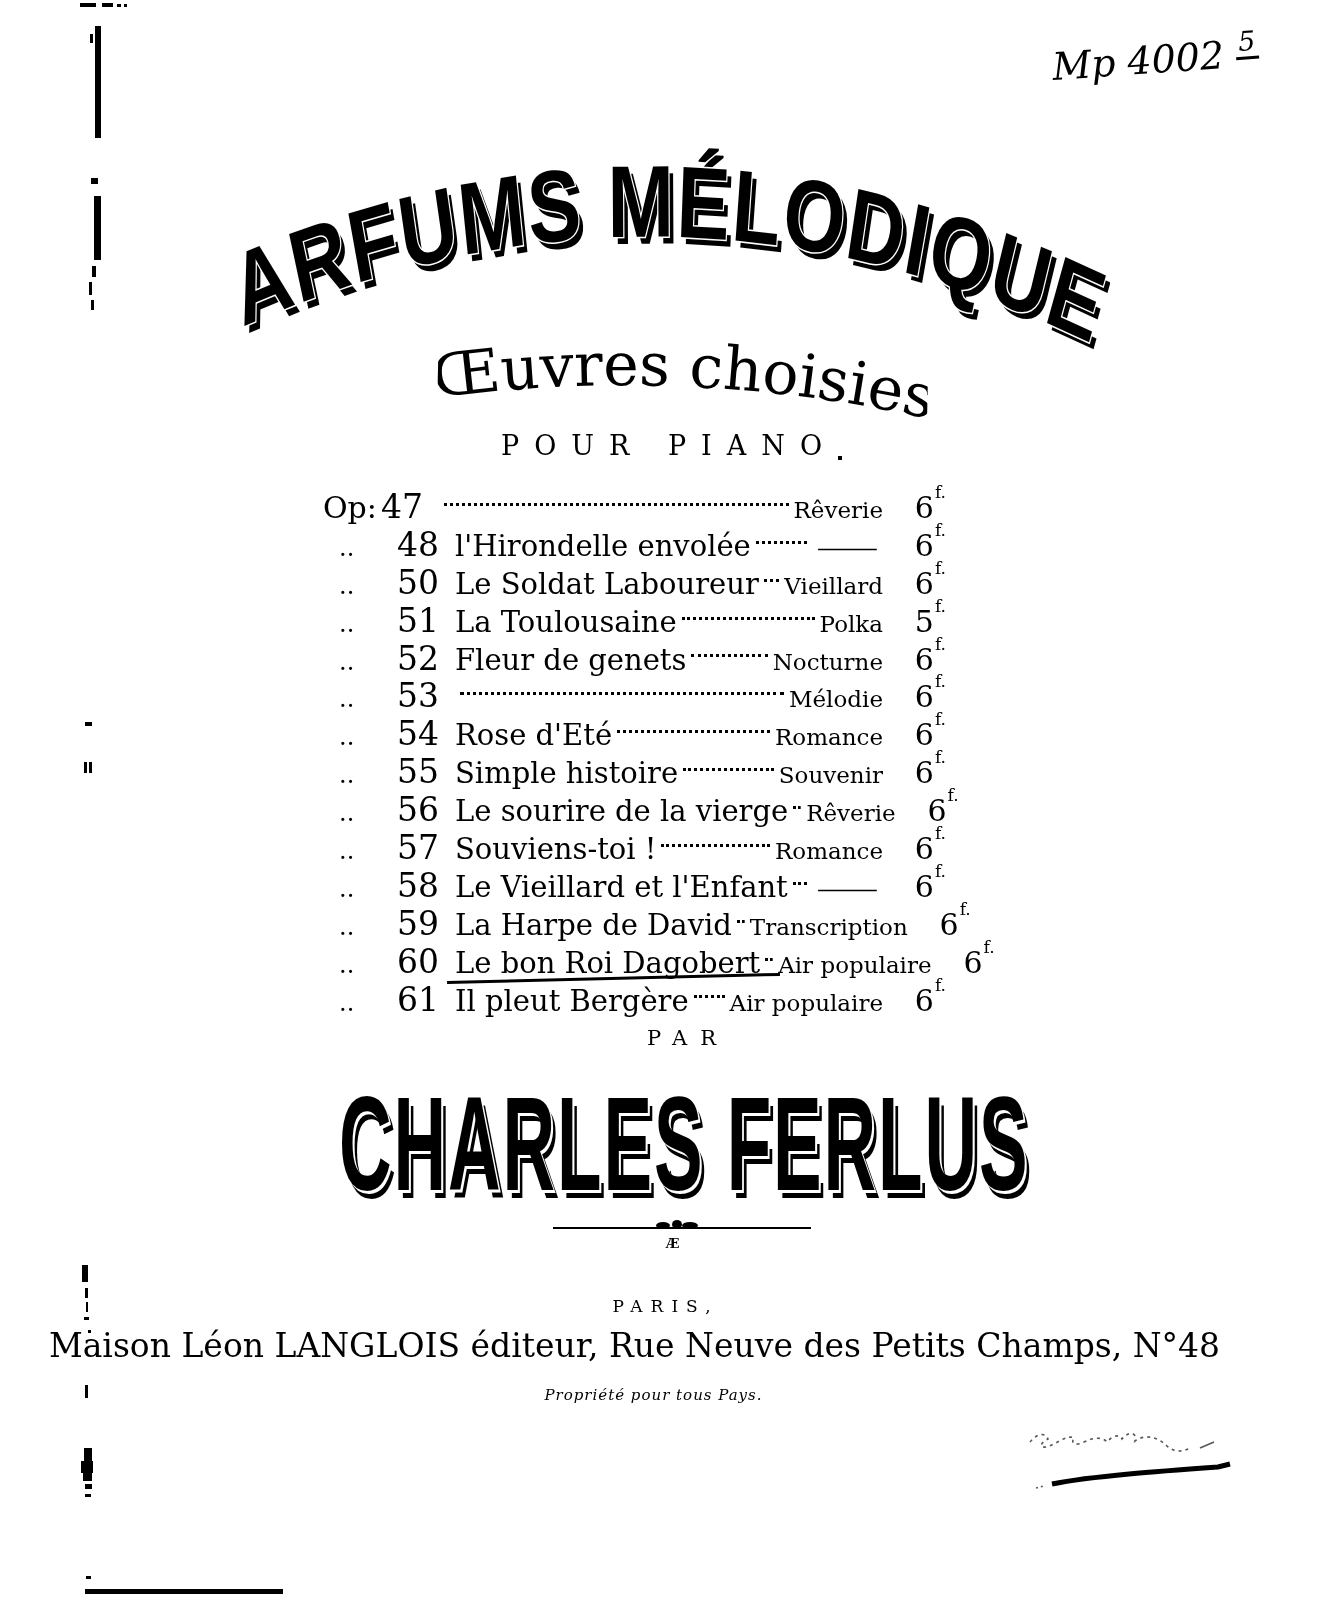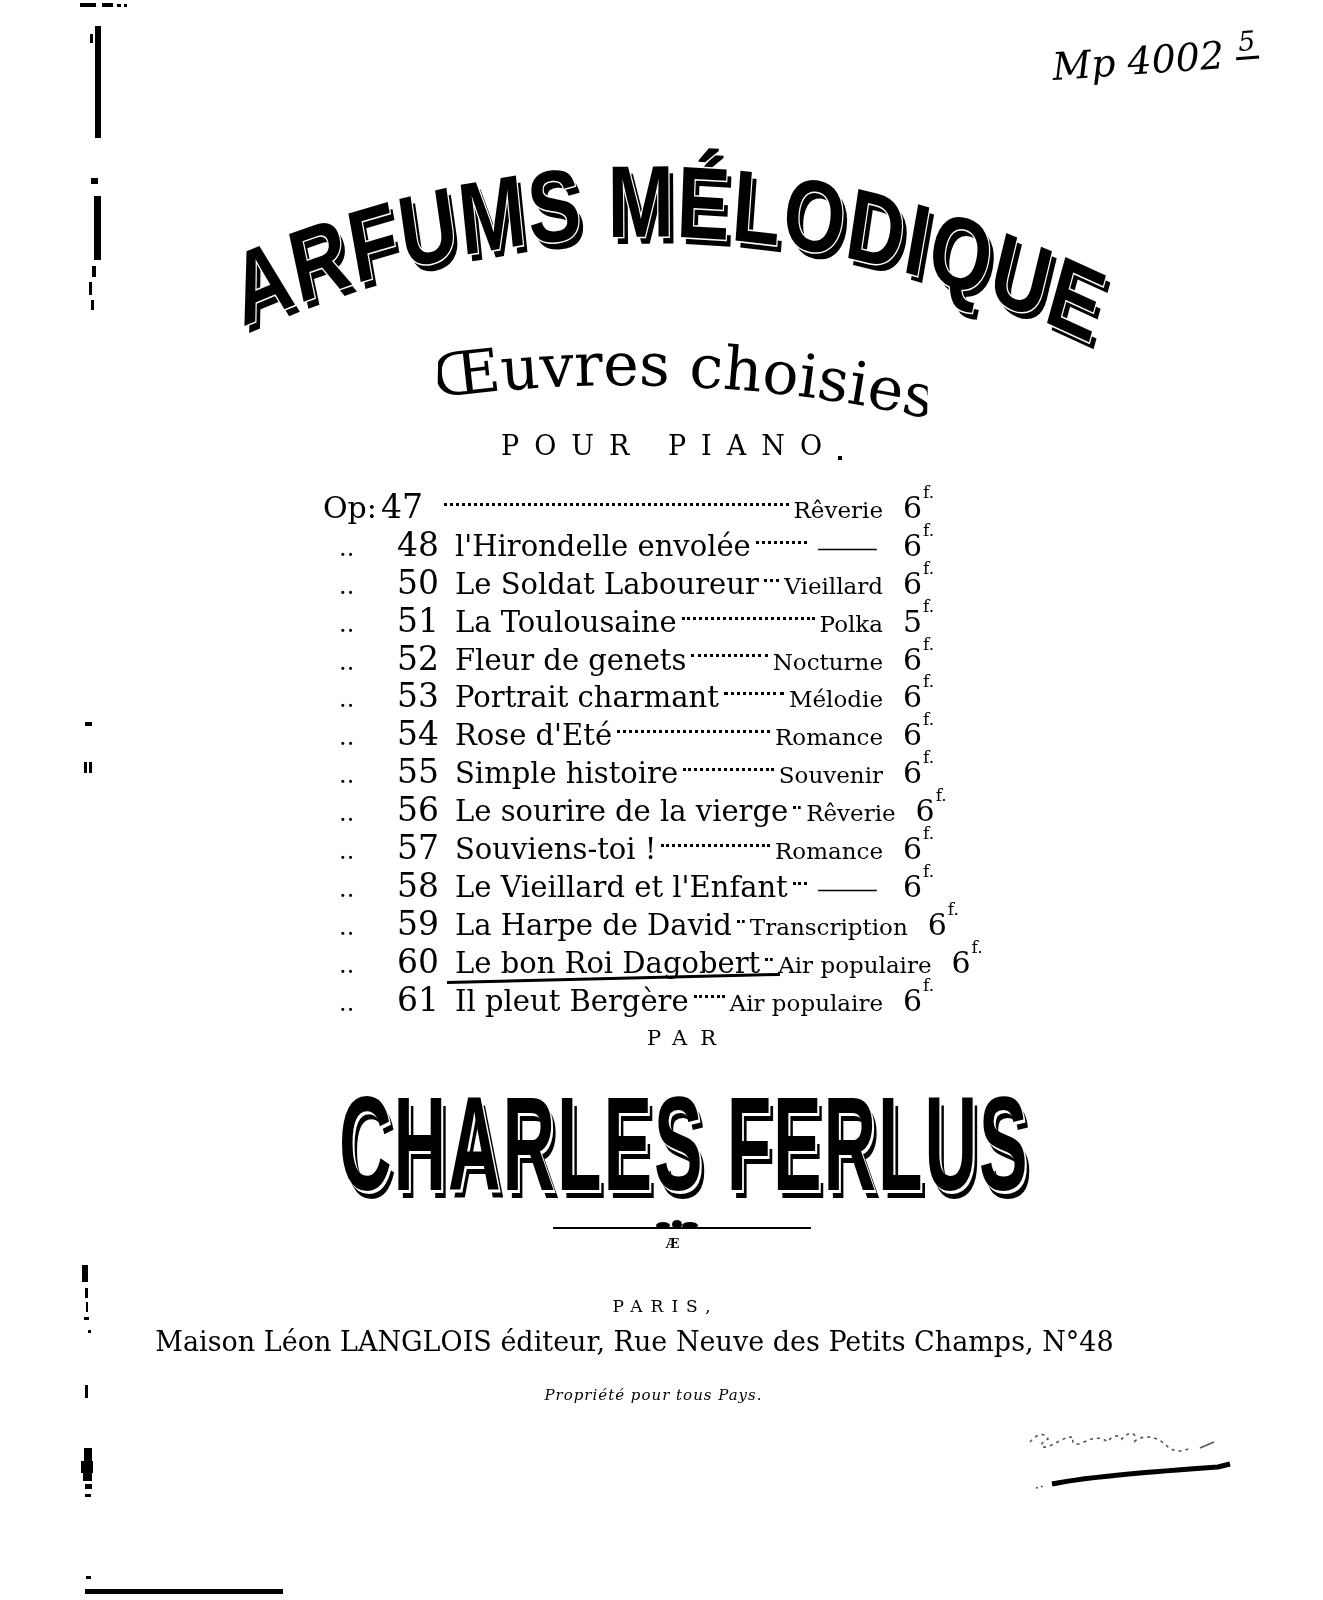--- a/index.html
+++ b/index.html
@@ -50,21 +50,21 @@
   .c-num  { width:58px; font-size:33px; flex:none;margin-top:10px; }
   .c-title{ font-size:29px; white-space:nowrap; position:relative; flex:none; }
   .leader {
     flex:1; min-width:8px; align-self:flex-end;
     border-bottom:3px dotted #000; margin:0 5px 9px 5px; height:0;
   }
   .c-genre{ font-size:23px; white-space:nowrap; flex:none;
             font-family:"DejaVu Serif", serif; }
   .c-genre.dash { display:inline-block; transform:scaleX(2.8);
             transform-origin:center; margin:0 24px; }
-  .c-price{ width:54px; text-align:center; font-size:30px; flex:none; padding-left:8px; }
+  .c-price{ width:54px; text-align:right; font-size:30px; flex:none; padding-left:8px; }
   .c-price sup { font-size:17px; position:relative; top:-9px; left:1px; }
   .c-title.underlined::after {
     content:""; position:absolute; left:-8px; right:-20px; bottom:0px;
     height:3px; background:#000; transform:rotate(-1.4deg);
   }
 
   
   #par {
     position:absolute; left:0; right:0; top:1026px; text-align:center;
     font-size:21px; letter-spacing:13px; text-indent:13px;padding-left:40px;
@@ -86,21 +86,21 @@
   #divider-orn .o3 { left:32px; top:2px; width:16px; height:7px; }
   #divider-mark { position:absolute; left:666px; top:1236px; font-size:13px; font-weight:bold; }
 
   
   #paris {
     position:absolute; left:0; right:0; top:1296px; text-align:center;
     font-size:17px; letter-spacing:8px; text-indent:8px;
   }
   #publisher {
     position:absolute; left:0; right:54px; top:1326px; text-align:center;
-    font-size:27px; white-space:nowrap;
+    font-size:33px; white-space:nowrap;
   }
   #rights {
     position:absolute; left:0; right:16px; top:1386px; text-align:center;
     font-style:italic; font-size:15px; letter-spacing:1px;
   }
 
   
   #signature { position:absolute; left:1022px; top:1418px; }
 
   sup { line-height:0; }
@@ -212,21 +212,20 @@
       <span class="c-num">52</span>
       <span class="c-title">Fleur de genets</span>
       <span class="leader"></span>
       <span class="c-genre">Nocturne</span>
       <span class="c-price"><span>6</span><sup>f.</sup></span>
     </div>
 
     <div class="row">
       <span class="c-op">..</span>
       <span class="c-num">53</span>
-      <span class="c-title">Portrait charmant</span>
       <span class="leader"></span>
       <span class="c-genre">Mélodie</span>
       <span class="c-price"><span>6</span><sup>f.</sup></span>
     </div>
 
     <div class="row">
       <span class="c-op">..</span>
       <span class="c-num">54</span>
       <span class="c-title">Rose d'Eté</span>
       <span class="leader"></span>

